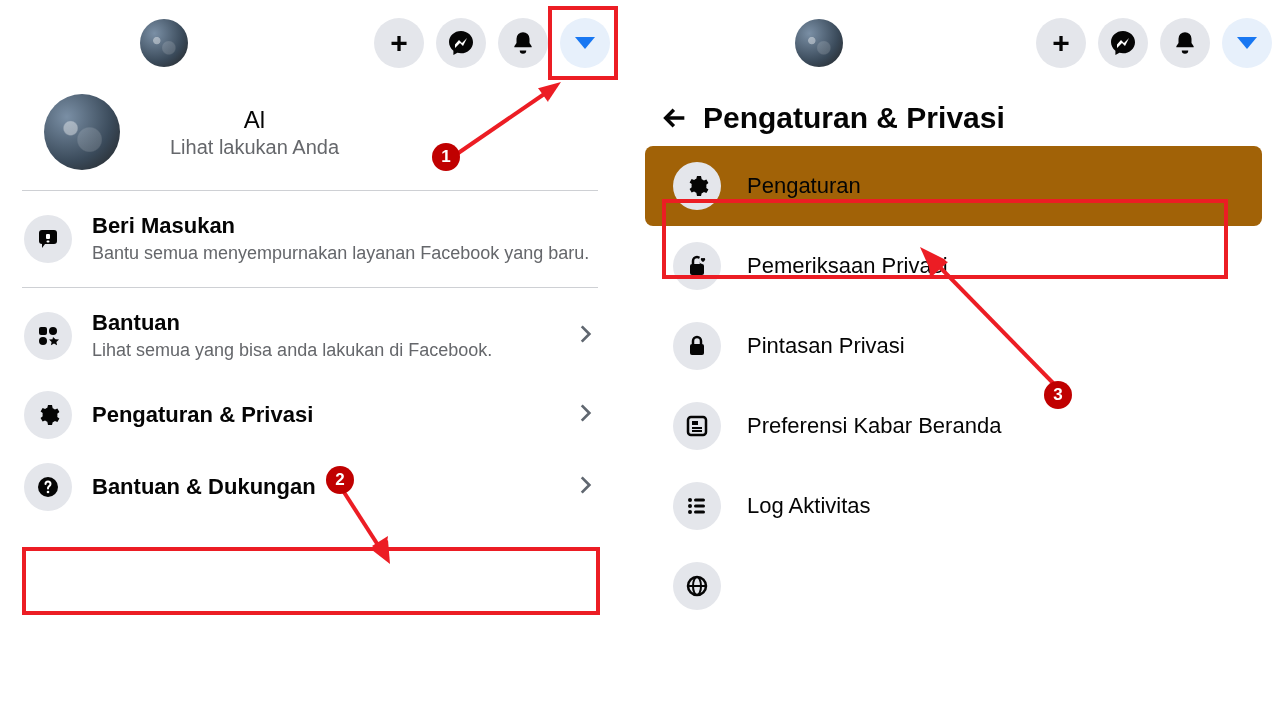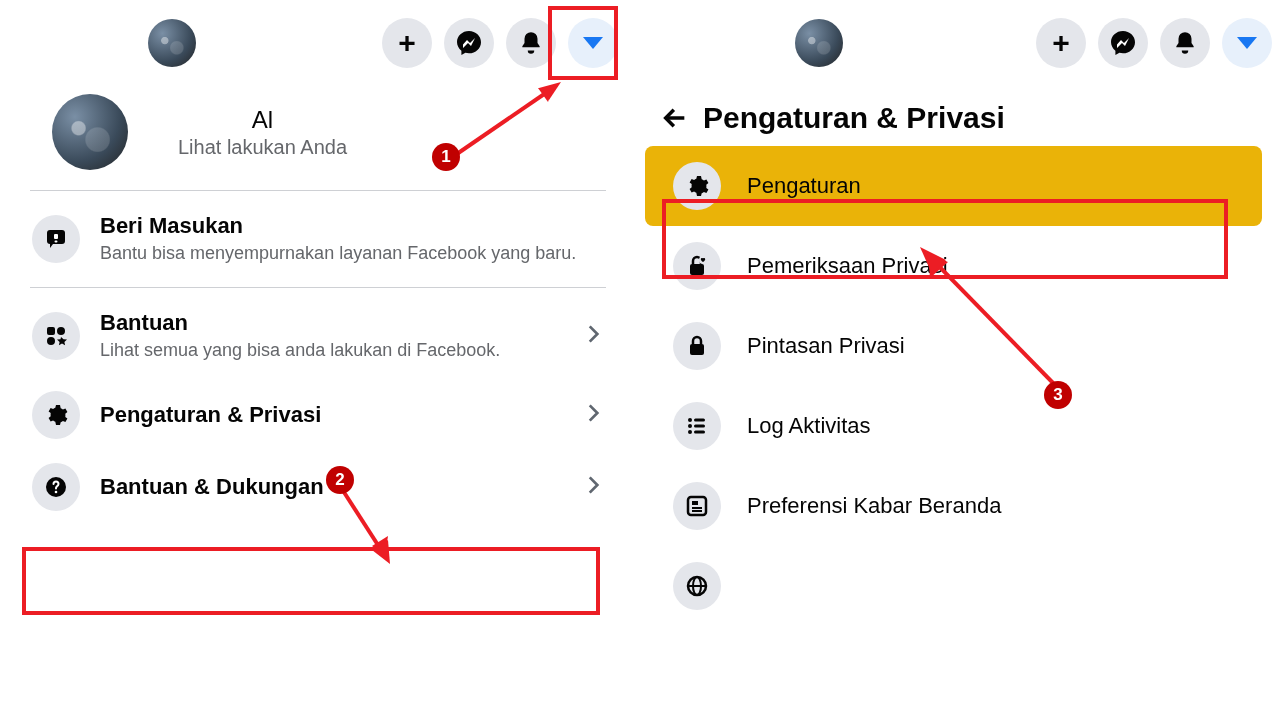--- a/index.html
+++ b/index.html
@@ -1,18 +1,18 @@
 <!DOCTYPE html>
 <html><head>
 <meta charset="utf-8">
 <style>
   * { box-sizing: border-box; margin: 0; padding: 0; font-family: -apple-system, BlinkMacSystemFont, "Segoe UI", Helvetica, Arial, sans-serif; }
   body { background: #fff; width: 1282px; height: 722px; position: relative; overflow: hidden; }
   .panel { position: absolute; background: #fff; }
-  .left-panel { left: 8px; top: 0; width: 620px; height: 722px; }
+  .left-panel { left: 0; top: 0; width: 620px; height: 722px; }
   .right-panel { left: 625px; top: 0; width: 657px; height: 722px; }
 
   .topbar { display: flex; align-items: center; padding: 18px 10px 12px 10px; height: 80px; }
   .topbar .spacer { flex: 1; }
   .avatar-small { width: 48px; height: 48px; border-radius: 50%; overflow: hidden; margin-left: 130px; background: radial-gradient(circle at 30% 30%, #7a8fa5 0%, #3a4a5a 60%, #222 100%); position: relative; }
   .avatar-small::after { content: ""; position: absolute; inset: 0; background: radial-gradient(circle at 35% 45%, rgba(255,255,255,.4) 0 8%, transparent 10%), radial-gradient(circle at 60% 60%, rgba(255,255,255,.15) 0 15%, transparent 18%); }
   .icon-btn { width: 50px; height: 50px; border-radius: 50%; background: #e4e6eb; display: flex; align-items: center; justify-content: center; margin-left: 12px; cursor: pointer; }
   .icon-btn.active { background: #e7f0fb; }
 
   .plus-icon::before { content: "+"; font-size: 30px; font-weight: 700; color: #050505; }
@@ -55,21 +55,21 @@
   .sub-header { display: flex; align-items: center; padding: 20px 20px 10px 32px; }
   .back-arrow { width: 36px; height: 36px; display: flex; align-items: center; justify-content: center; cursor: pointer; margin-right: 10px; }
   .back-arrow svg { width: 28px; height: 28px; stroke: #050505; stroke-width: 3; fill: none; }
   .sub-title { font-size: 30px; font-weight: 700; color: #050505; }
 
   .right-panel .menu-row { padding: 16px 22px 16px 48px; }
   .right-panel .icon-wrap { width: 48px; height: 48px; }
   .right-panel .menu-title { font-size: 22px; font-weight: 500; }
   .right-panel .menu-text { margin-left: 26px; }
 
-  .row-highlighted { background: #eab308; border-radius: 8px; margin: 0 20px; padding-left: 28px !important; }
+  .row-highlighted { background: #a16207; border-radius: 8px; margin: 0 20px; padding-left: 28px !important; }
 </style>
 </head>
 <body>
 
 <div class="panel left-panel">
   <div class="topbar">
     <div class="avatar-small"></div>
     <div class="spacer"></div>
     <div class="icon-btn">
         <span class="plus-icon"></span>
@@ -104,21 +104,21 @@
     <div class="icon-wrap">
       <svg viewBox="0 0 24 24">
           <rect x="3" y="3" width="18" height="14" rx="3" fill="#050505"></rect>
           <path d="M9 17l-3 4v-4" fill="#050505"></path>
           <rect x="10" y="7" width="4" height="5" rx="1" fill="#fff"></rect>
           <rect x="10.5" y="13.5" width="3" height="2" rx="1" fill="#fff"></rect>
         </svg>
     </div>
     <div class="menu-text">
       <div class="menu-title">Beri Masukan</div>
-      <div class="menu-sub">Bantu bisa menyempurnakan layanan Facebook yang baru.</div>
+      <div class="menu-sub">Bantu semua menyempurnakan layanan Facebook yang baru.</div>
     </div>
   </div>
 
   <div class="divider"></div>
 
   <div class="menu-row">
     <div class="icon-wrap">
       <svg viewBox="0 0 24 24">
           <rect x="3" y="3" width="8" height="8" rx="2" fill="#050505"></rect>
           <circle cx="17" cy="7" r="4" fill="#050505"></circle>
@@ -226,50 +226,50 @@
 
   <div class="menu-row">
     <div class="icon-wrap">
       <svg viewBox="0 0 24 24">
           <rect x="5" y="10" width="14" height="11" rx="2" fill="#050505"></rect>
           <path d="M8 10V7a4 4 0 1 1 8 0v3" stroke="#050505" stroke-width="2.5" fill="none"></path>
         </svg>
     </div>
     <div class="menu-text">
         <div class="menu-title">Pintasan Privasi</div>
+      </div>
+  </div>
+
+  <div class="menu-row">
+    <div class="icon-wrap">
+      <svg viewBox="0 0 24 24">
+          <rect x="3" y="3" width="18" height="18" rx="3" fill="none" stroke="#050505" stroke-width="2.5"></rect>
+          <rect x="7" y="7" width="6" height="4" fill="#050505"></rect>
+          <rect x="7" y="13" width="10" height="2" fill="#050505"></rect>
+          <rect x="7" y="16" width="10" height="2" fill="#050505"></rect>
+        </svg>
+    </div>
+    <div class="menu-text">
+        <div class="menu-title">Preferensi Kabar Beranda</div>
       </div>
   </div>
 
   <div class="menu-row">
     <div class="icon-wrap">
       <svg viewBox="0 0 24 24">
           <circle cx="5" cy="6" r="2" fill="#050505"></circle>
           <rect x="9" y="4.5" width="11" height="3" rx="1.5" fill="#050505"></rect>
           <circle cx="5" cy="12" r="2" fill="#050505"></circle>
           <rect x="9" y="10.5" width="11" height="3" rx="1.5" fill="#050505"></rect>
           <circle cx="5" cy="18" r="2" fill="#050505"></circle>
           <rect x="9" y="16.5" width="11" height="3" rx="1.5" fill="#050505"></rect>
         </svg>
     </div>
     <div class="menu-text">
         <div class="menu-title">Log Aktivitas</div>
-      </div>
-  </div>
-
-  <div class="menu-row">
-    <div class="icon-wrap">
-      <svg viewBox="0 0 24 24">
-          <rect x="3" y="3" width="18" height="18" rx="3" fill="none" stroke="#050505" stroke-width="2.5"></rect>
-          <rect x="7" y="7" width="6" height="4" fill="#050505"></rect>
-          <rect x="7" y="13" width="10" height="2" fill="#050505"></rect>
-          <rect x="7" y="16" width="10" height="2" fill="#050505"></rect>
-        </svg>
-    </div>
-    <div class="menu-text">
-        <div class="menu-title">Preferensi Kabar Beranda</div>
       </div>
   </div>
 
   <div class="menu-row">
     <div class="icon-wrap">
       <svg viewBox="0 0 24 24">
           <circle cx="12" cy="12" r="9" fill="none" stroke="#050505" stroke-width="2.5"></circle>
           <ellipse cx="12" cy="12" rx="4" ry="9" fill="none" stroke="#050505" stroke-width="2"></ellipse>
           <line x1="3" y1="12" x2="21" y2="12" stroke="#050505" stroke-width="2"></line>
         </svg>

